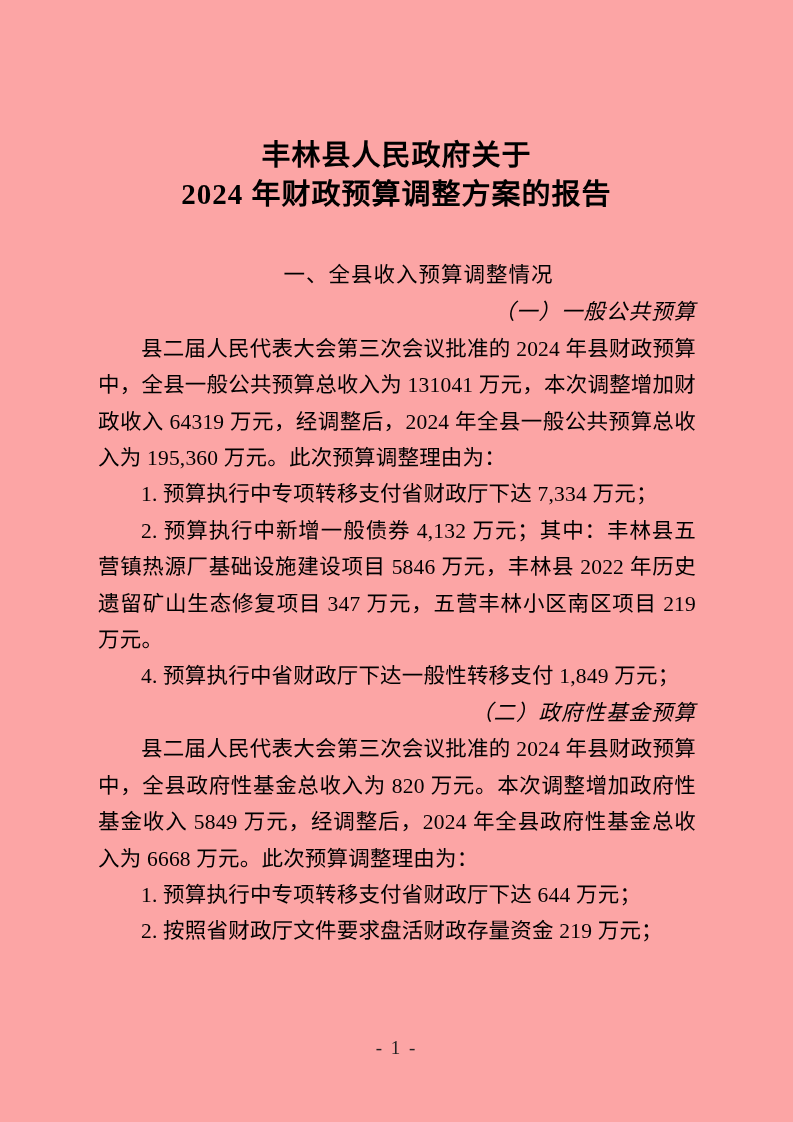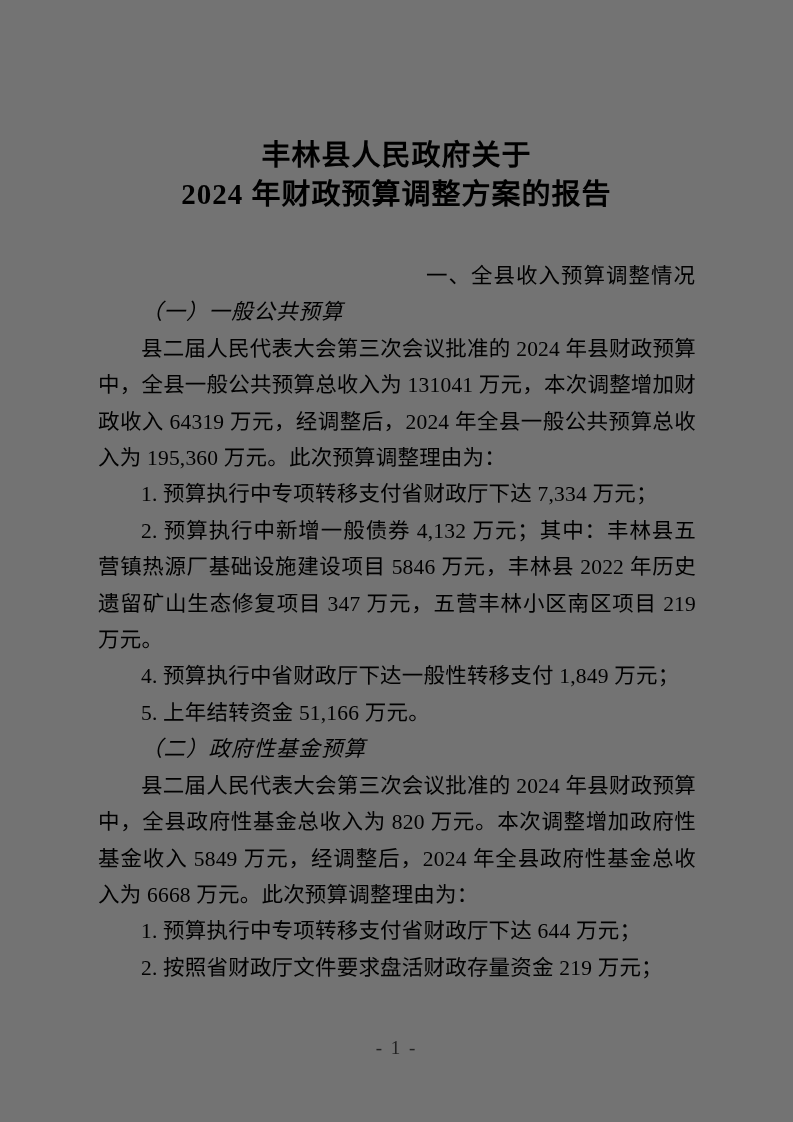--- a/index.html
+++ b/index.html
@@ -4,21 +4,21 @@
 <style>
   html, body {
     margin: 0;
     padding: 0;
     background: #ffffff;
   }
   .page {
     position: relative;
     width: 793px;
     height: 1122px;
-    background: #737373;
+    background: #fca5a5;
     color: #000000;
     font-family: "Liberation Serif", "DejaVu Serif", serif;
     overflow: hidden;
     box-sizing: border-box;
   }
   .doc-title {
     position: absolute;
     top: 136px;
     left: 0;
     width: 100%;
@@ -38,29 +38,29 @@
   .content p {
     margin: 0;
     font-size: 21.5px;
     line-height: 36.4px;
     text-align: justify;
     text-justify: inter-ideograph;
     text-indent: 2em;
     letter-spacing: 0.2px;
   }
   .content p.hei-heading {
-    font-family: Liberation Serif, serif;
+    font-family: Liberation Mono, monospace;
     letter-spacing: 1px;
-    text-align: right;
+    text-align: center;
   }
   .content p.kai-heading {
     font-style: italic;
     font-weight: 500;
     letter-spacing: 1px;
-    text-align: left;
+    text-align: right;
   }
   .page-footer {
     position: absolute;
     top: 1036px;
     left: 0;
     width: 100%;
     text-align: center;
     font-size: 19px;
     line-height: 24px;
     color: #222222;
@@ -82,21 +82,20 @@
 
     <p class="hei-heading">一、全县收入预算调整情况</p>
 
     <p class="kai-heading">（一）一般公共预算</p>
 
     <p>县二届人民代表大会第三次会议批准的 2024 年县财政预算中，全县一般公共预算总收入为 131041 万元，本次调整增加财政收入 64319 万元，经调整后，2024 年全县一般公共预算总收入为 195,360 万元。此次预算调整理由为：</p>
 
     <p>1. 预算执行中专项转移支付省财政厅下达 7,334 万元；</p>
     <p>2. 预算执行中新增一般债券 4,132 万元；其中：丰林县五营镇热源厂基础设施建设项目 5846 万元，丰林县 2022 年历史遗留矿山生态修复项目 347 万元，五营丰林小区南区项目 219 万元。</p>
     <p>4. 预算执行中省财政厅下达一般性转移支付 1,849 万元；</p>
-    <p>5. 上年结转资金 51,166 万元。</p>
 
     <p class="kai-heading">（二）政府性基金预算</p>
 
     <p>县二届人民代表大会第三次会议批准的 2024 年县财政预算中，全县政府性基金总收入为 820 万元。本次调整增加政府性基金收入 5849 万元，经调整后，2024 年全县政府性基金总收入为 6668 万元。此次预算调整理由为：</p>
 
     <p>1. 预算执行中专项转移支付省财政厅下达 644 万元；</p>
     <p>2. 按照省财政厅文件要求盘活财政存量资金 219 万元；</p>
 
   </div>
 

